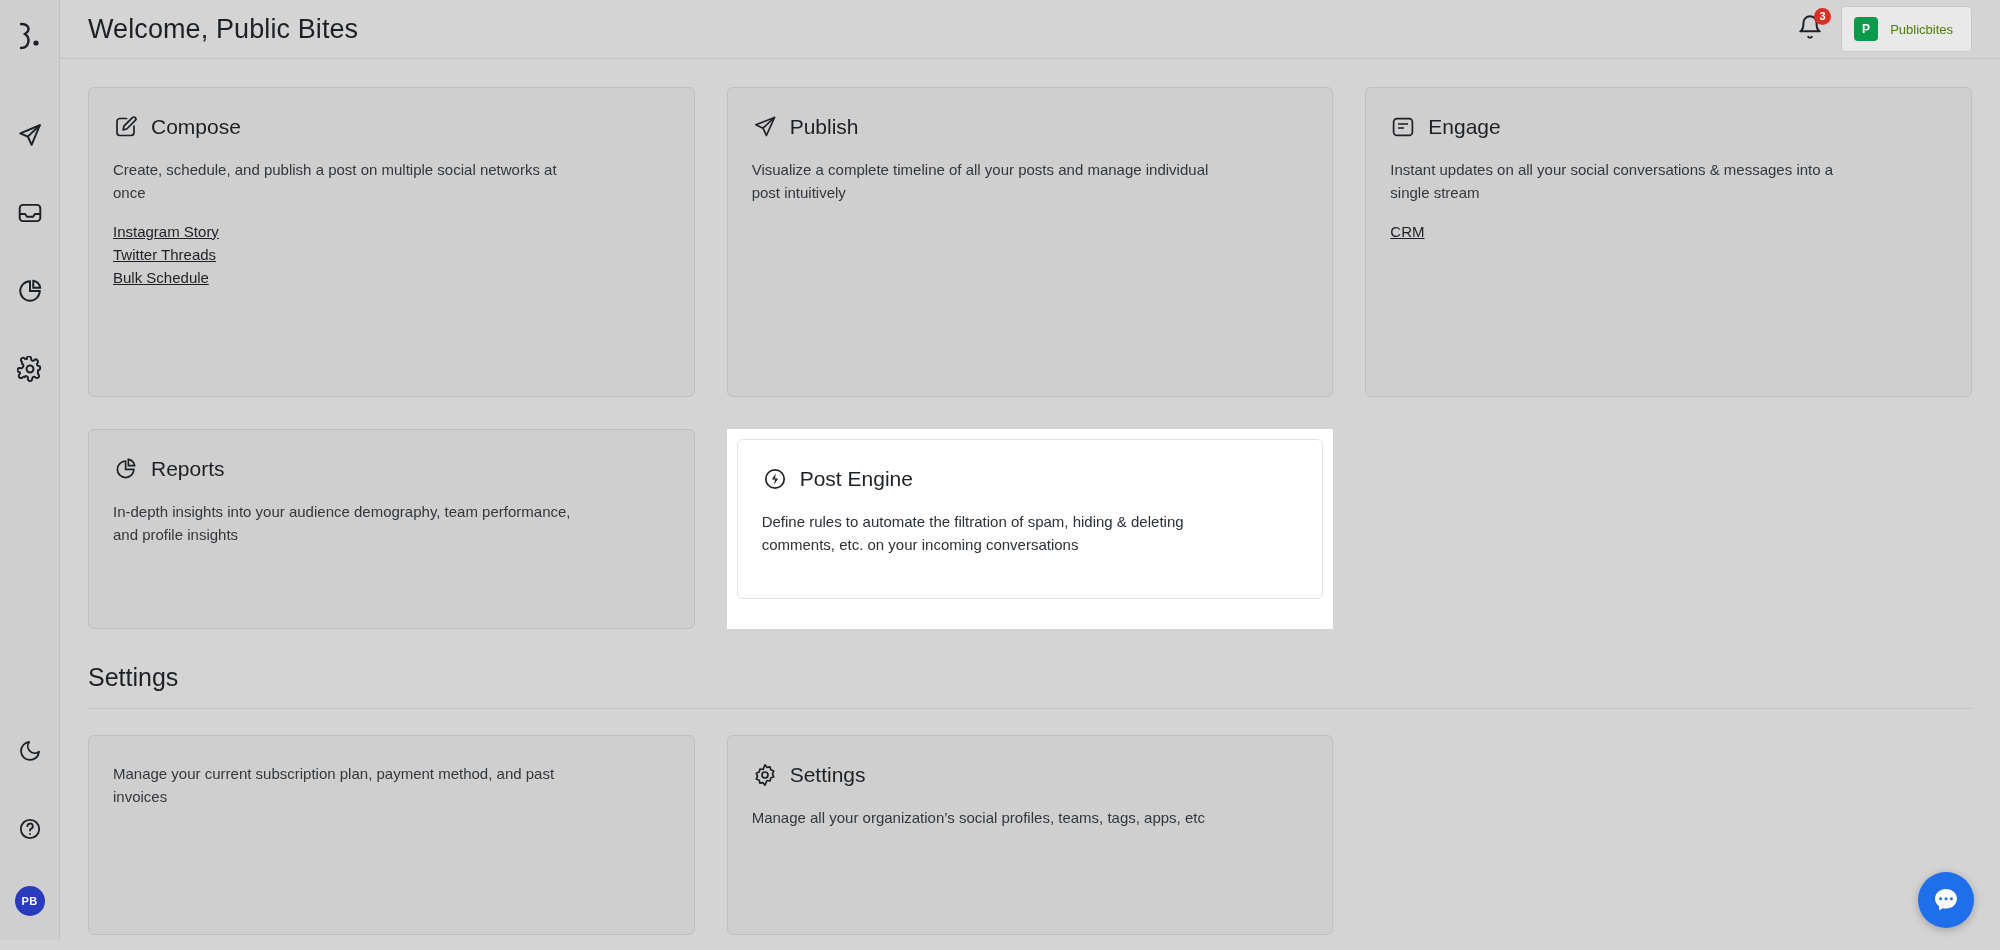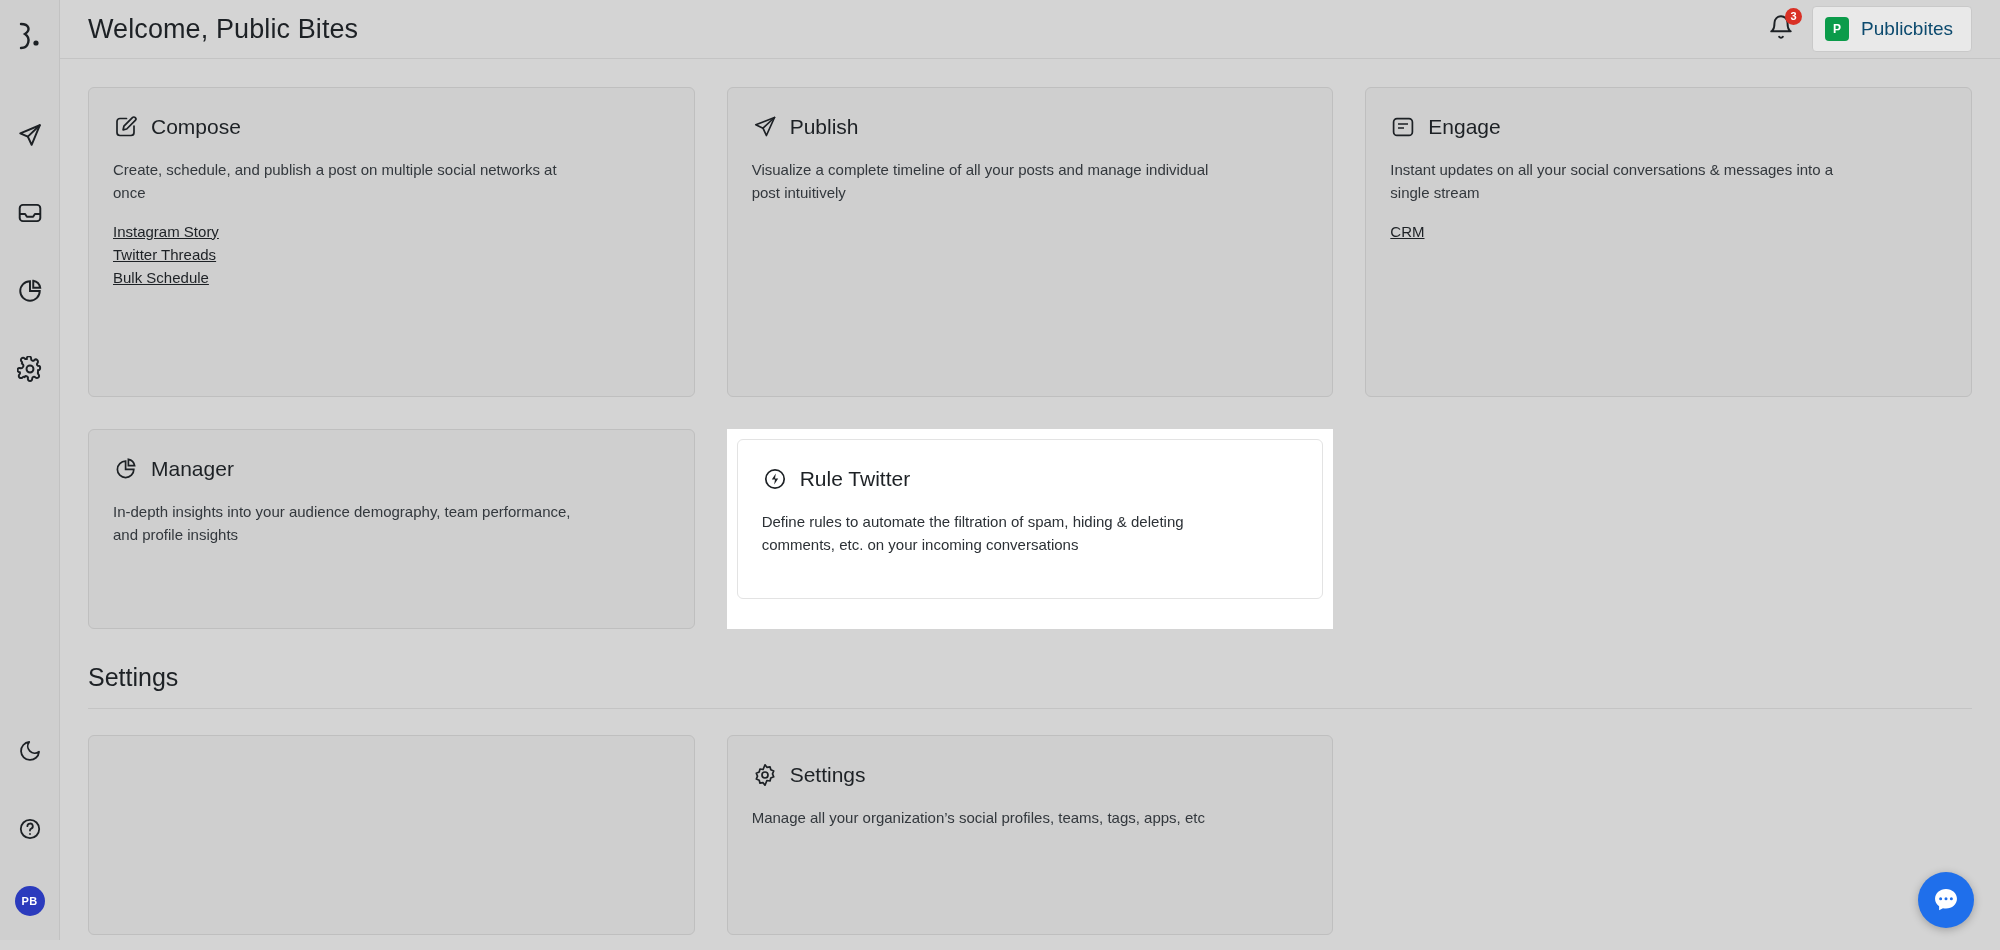--- a/index.html
+++ b/index.html
@@ -116,21 +116,21 @@
   }
   .org-logo {
     width: 24px; height: 24px;
     background: #0b9b4a;
     color: #fff;
     border-radius: 4px;
     font-size: 12px;
     display: flex; align-items: center; justify-content: center;
     font-weight: bold;
   }
-  .org-name { font-size: 19px; color: #0c4a6e; }
+  .org-name { font-size: 13px; color: #4d7c0f; }
 
   .content {
     padding: 28px 28px 0 28px;
   }
   .grid {
     display: grid;
     grid-template-columns: repeat(3, 1fr);
     gap: 32px 32px;
   }
   .card {
@@ -335,48 +335,49 @@
         </div>
 
         <div class="card">
           <div class="card-head">
             <span class="card-icon">
               <svg width="24" height="24" viewBox="0 0 24 24" fill="none" stroke="#1d2125" stroke-width="1.7">
                 <path d="M11.6 4.2a8.2 8.2 0 1 0 8.2 8.2h-8.2z"></path>
                 <path d="M14.4 2.4a8 8 0 0 1 6.2 6.2h-6.2z"></path>
               </svg>
             </span>
-            <span class="card-title">Manager</span>
+            <span class="card-title">Reports</span>
           </div>
           <div class="card-desc">In-depth insights into your audience demography, team performance, and profile insights</div>
         </div>
 
         <div class="highlight-wrap">
           <div class="card">
             <div class="card-head">
               <span class="card-icon">
                 <svg width="24" height="24" viewBox="0 0 24 24" fill="none" stroke="#1d2125" stroke-width="1.7" stroke-linejoin="round">
                   <circle cx="12" cy="12" r="9.2"></circle>
                   <path d="M12.8 6.5 L8.8 12.6h3.2l-.8 4.9 4-6.1h-3.2z" fill="#1d2125" stroke="none"></path>
                 </svg>
               </span>
-              <span class="card-title">Rule Twitter</span>
+              <span class="card-title">Post Engine</span>
             </div>
             <div class="card-desc">Define rules to automate the filtration of spam, hiding &amp; deleting comments, etc. on your incoming conversations</div>
           </div>
         </div>
 
         <div></div>
       </div>
 
       <div class="section-title">Settings</div>
       <div class="divider"></div>
 
       <div class="grid-2">
         <div class="card">
+          <div class="card-desc">Manage your current subscription plan, payment method, and past invoices</div>
         </div>
 
         <div class="card">
           <div class="card-head">
             <span class="card-icon">
               <svg width="24" height="24" viewBox="0 0 24 24" fill="none" stroke="#1d2125" stroke-width="1.7" stroke-linejoin="round">
                 <circle cx="12" cy="12" r="3"></circle>
                 <path d="M12 1.8l1.9 2.5 3.1-.5.8 3 2.9 1.2-1.2 2.9 1.2 2.9-2.9 1.2-.8 3-3.1-.5L12 22.2l-1.9-2.5-3.1.5-.8-3L3.3 16l1.2-2.9L3.3 10.2l2.9-1.2.8-3 3.1.5z"></path>
               </svg>
             </span>

